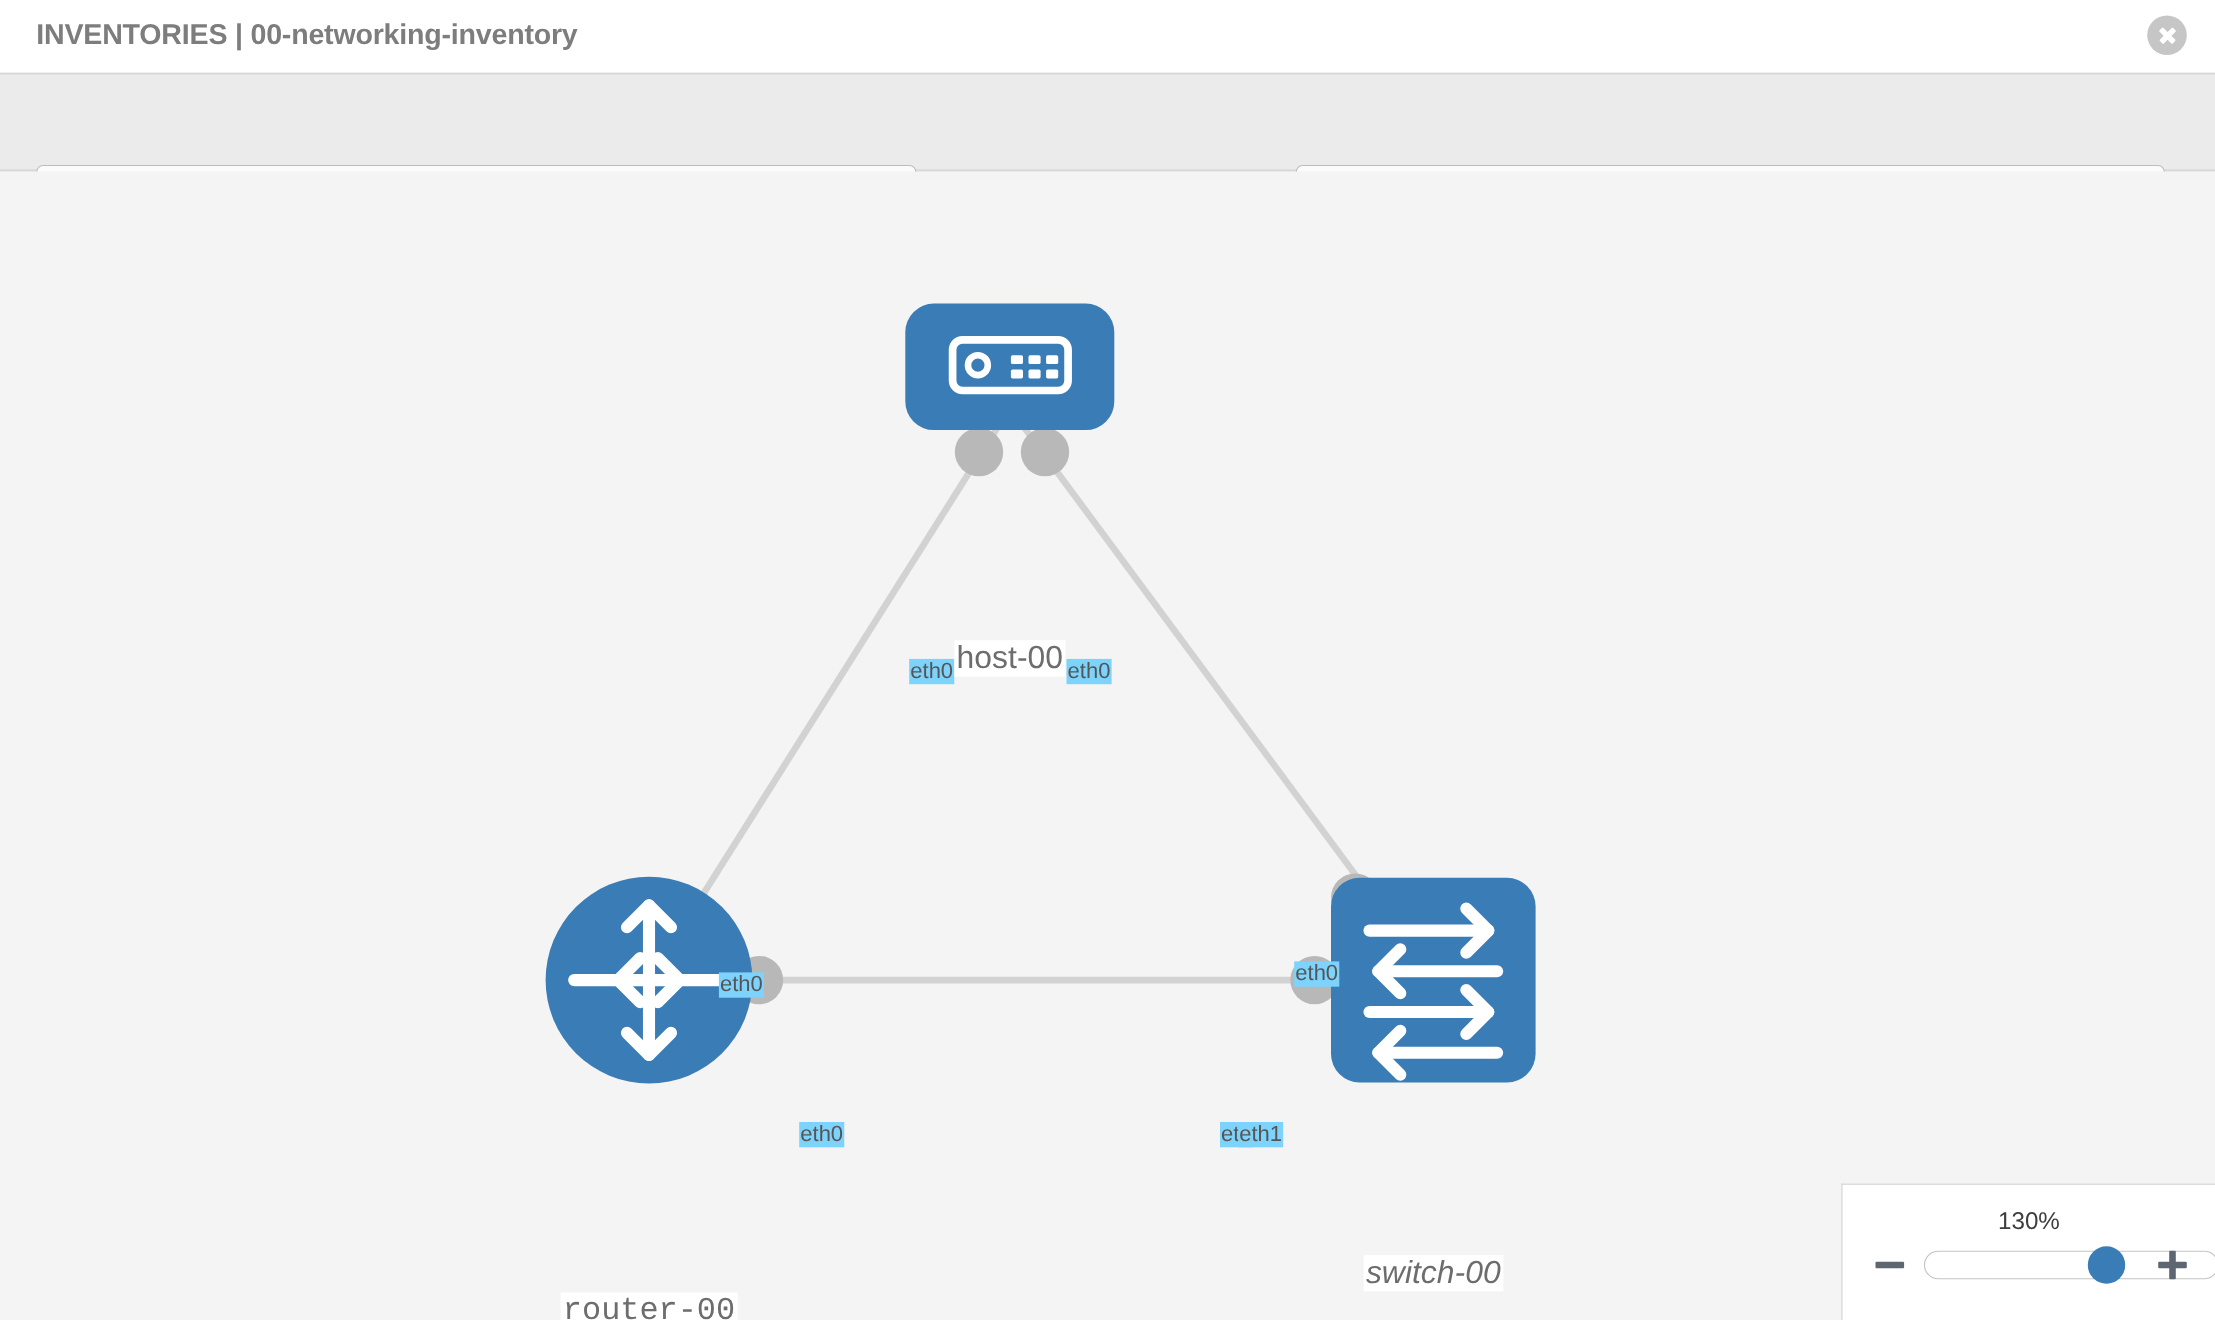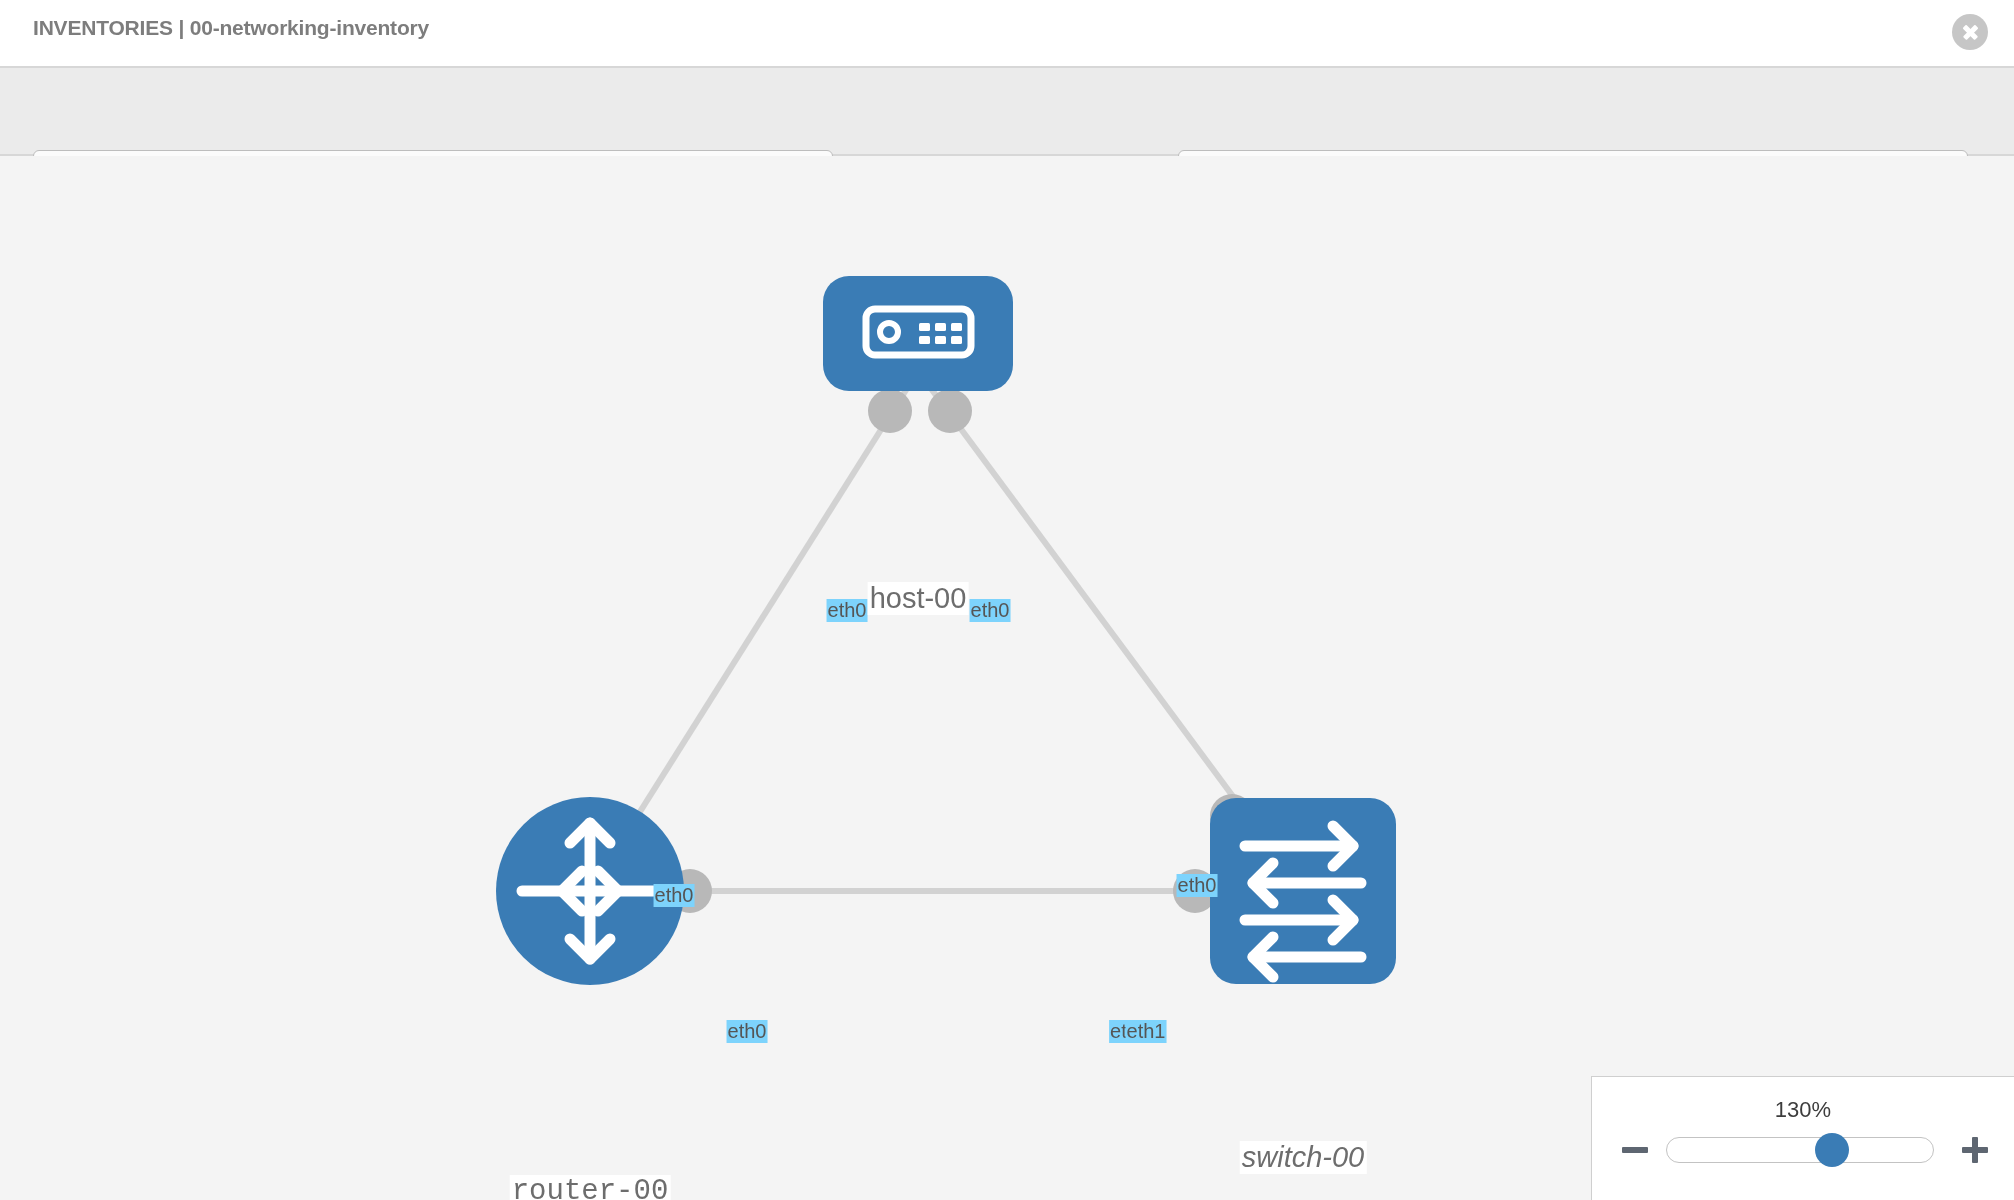--- a/index.html
+++ b/index.html
@@ -23,21 +23,21 @@
     width: 2014px;
     height: 68px;
     background: #ffffff;
     border-bottom: 2px solid #d7d7d7;
     box-sizing: border-box;
   }
   .page-title {
     position: absolute;
     left: 33px;
     top: 16px;
-    font-size: 21px;
+    font-size: 26px;
     font-weight: bold;
     color: #7d7d7d;
     letter-spacing: -0.2px;
     white-space: nowrap;
   }
   .close-btn {
     position: absolute;
     right: 26px;
     top: 14px;
     width: 36px;
@@ -149,21 +149,21 @@
     padding: 0 1px;
     white-space: nowrap;
     transform: translateX(-50%);
   }
 
   
   .zoom-panel {
     position: absolute;
     right: 0;
     bottom: 0;
-    width: 423px;
+    width: 340px;
     height: 124px;
     background: #ffffff;
     border: 1px solid #cfcfcf;
     border-right: none;
     border-bottom: none;
     box-sizing: border-box;
   }
   .zoom-value {
     position: absolute;
     top: 20px;

